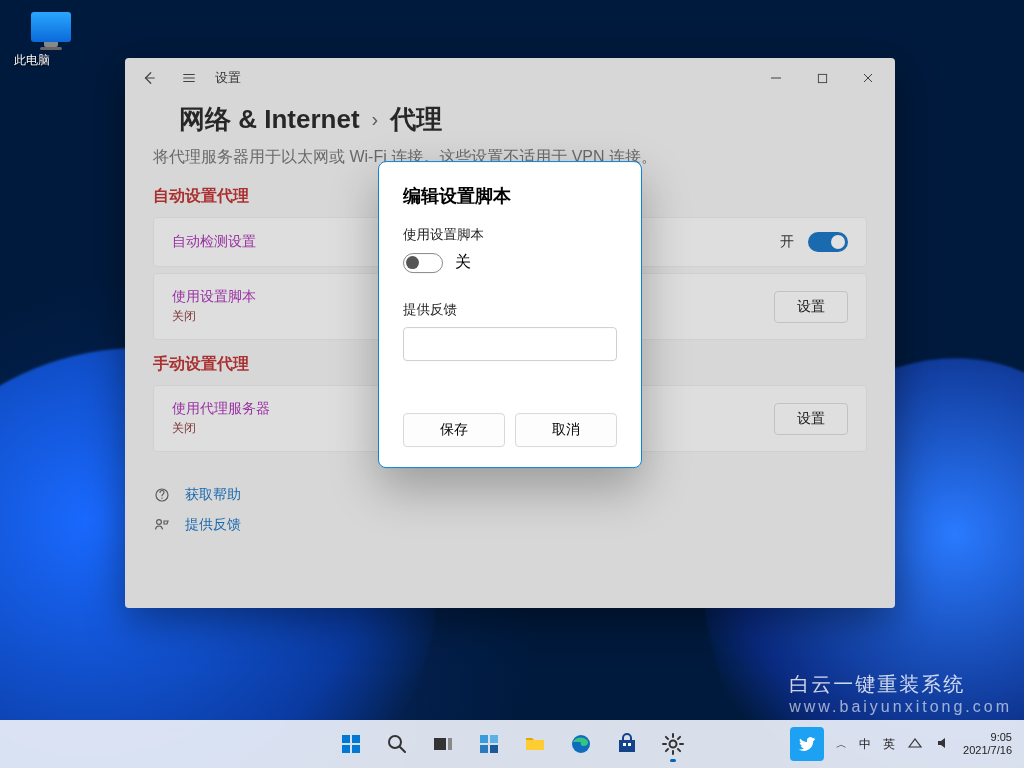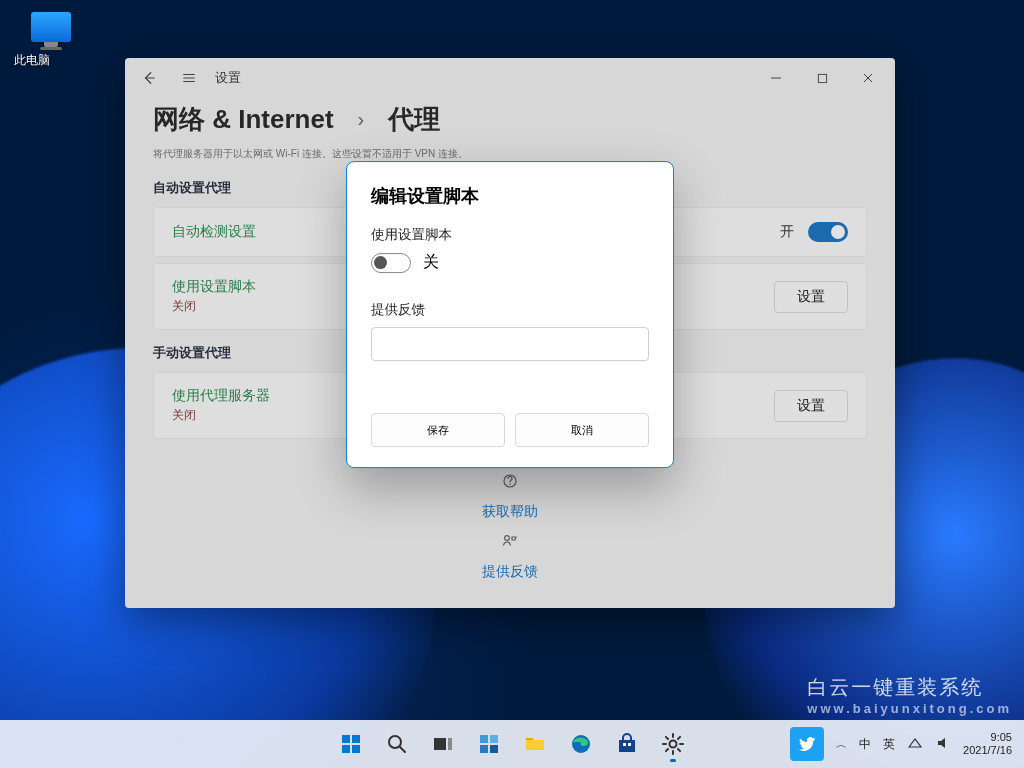--- a/index.html
+++ b/index.html
@@ -21,69 +21,69 @@
 
 
 .window { position:absolute; left:125px; top:58px; width:770px; height:550px; background:#f3f3f3; border-radius:4px; box-shadow:0 12px 40px rgba(0,0,0,.4); overflow:hidden; display:flex; flex-direction:column; }
 .titlebar { height:40px; display:flex; align-items:center; padding:0 4px 0 10px; }
 .tb-left { display:flex; align-items:center; gap:12px; }
 .tb-nav { width:28px; height:28px; display:flex; align-items:center; justify-content:center; cursor:pointer; border-radius:4px; color:#333; }
 .tb-title { font-size:13px; color:#222; }
 .tb-right { margin-left:auto; display:flex; }
 .win-btn { width:46px; height:32px; display:flex; align-items:center; justify-content:center; cursor:pointer; }
 
-.breadcrumb { padding:4px 28px 10px; font-size:26px; font-weight:600; color:#111; display:flex; align-items:center; gap:24px; }
+.breadcrumb { padding:4px 28px 10px; font-size:26px; font-weight:600; color:#111; display:flex; align-items:center; gap:12px;margin-left:26px; }
 .breadcrumb .chev { font-size:20px; color:#555; font-weight:400; }
 
 .content { flex:1; padding:0 28px 12px; overflow:hidden; position:relative; }
-.hint { font-size:10px; color:#666; margin-bottom:18px; white-space:nowrap; overflow:hidden; }
-.section-label { font-size:13px; font-weight:600; color:#0f172a; margin:14px 0 10px; }
+.hint { font-size:16px; color:#666; margin-bottom:18px; white-space:nowrap; overflow:hidden; }
+.section-label { font-size:16px; font-weight:600; color:#b91c1c; margin:14px 0 10px; }
 
 .card { background:#fbfbfb; border:1px solid #eaeaea; border-radius:4px; padding:14px 18px; display:flex; align-items:center; margin-bottom:6px; }
-.card .t1 { font-size:14px; color:#15803d; }
+.card .t1 { font-size:14px; color:#a21caf; }
 .card .t2 { font-size:12px; color:#7f1d1d; margin-top:2px; }
 .card .right { margin-left:auto; display:flex; align-items:center; gap:14px; }
 
 .toggle { width:40px; height:20px; border-radius:10px; background:#0067c0; position:relative; cursor:pointer; }
 .toggle::after { content:""; position:absolute; right:3px; top:3px; width:14px; height:14px; border-radius:50%; background:#fff; }
 .toggle.off { background:#fff; border:1px solid #888; }
 .toggle.off::after { left:2px; top:2px; right:auto; background:#555; width:13px; height:13px; }
 .toggle-text { font-size:14px; color:#222; }
 
 .btn-soft { background:#fdfdfd; border:1px solid #d8d8d8; border-radius:4px; padding:6px 22px; font-size:14px; cursor:pointer; }
 
 .links { margin-top:28px; }
-.link-row { display:flex; align-items:center; gap:14px; padding:6px 0; cursor:pointer;flex-direction:column; }
+.link-row { display:flex; align-items:center; gap:14px; padding:6px 0; cursor:pointer; }
 .link-row .icon { color:#555; width:18px; display:flex; justify-content:center; }
 .link-row a { color:#0067c0; font-size:14px; text-decoration:none; }
 
 
 .scrim { position:absolute; inset:0; background:rgba(120,120,120,.22); }
-.modal { position:absolute; left:50%; top:50%; transform:translate(-50%,-56%); width:328px; background:#fff; border:1px solid #0a84d8; border-radius:8px; box-shadow:0 20px 48px rgba(0,0,0,.28); padding:22px 24px 20px; }
+.modal { position:absolute; left:50%; top:50%; transform:translate(-50%,-56%); width:264px; background:#fff; border:1px solid #0a84d8; border-radius:8px; box-shadow:0 20px 48px rgba(0,0,0,.28); padding:22px 24px 20px; }
 .modal h2 { font-size:18px; font-weight:600; margin-bottom:18px; }
 .modal .label { font-size:13.5px; color:#222; margin-bottom:8px; }
 .modal .toggle-row { display:flex; align-items:center; gap:12px; margin-bottom:28px; }
 .modal input[type=text] { width:100%; height:34px; border:1px solid #cfcfcf; border-radius:4px; padding:0 8px; font-size:14px; background:#fff; }
 .modal .btn-row { display:flex; gap:10px; margin-top:52px; }
-.modal .btn-row button { flex:1; height:34px; border:1px solid #d8d8d8; background:#fdfdfd; border-radius:4px; font-size:11px; cursor:pointer; }
+.modal .btn-row button { flex:1; height:34px; border:1px solid #d8d8d8; background:#fdfdfd; border-radius:4px; font-size:14px; cursor:pointer; }
 
 
 .taskbar { position:absolute; left:0; right:0; bottom:0; height:48px; background:rgba(235,240,248,.92); backdrop-filter:blur(6px); display:flex; align-items:center; }
 .task-center { position:absolute; left:50%; transform:translateX(-50%); display:flex; gap:6px; }
 .task-btn { width:40px; height:40px; display:flex; align-items:center; justify-content:center; border-radius:4px; cursor:pointer; position:relative; }
 .task-btn.active::after { content:""; position:absolute; bottom:2px; left:50%; transform:translateX(-50%); width:6px; height:3px; border-radius:2px; background:#0067c0; }
 .task-btn svg { width:24px; height:24px; }
 .tray { margin-left:auto; display:flex; align-items:center; gap:12px; padding-right:12px; color:#222; font-size:11px; }
 .tray .lang { font-size:12px; cursor:pointer; }
 .tray .clock { text-align:right; line-height:1.2; cursor:pointer; }
 .tray .tile { width:34px; height:34px; background:#1da1f2; border-radius:4px; display:flex; align-items:center; justify-content:center; cursor:pointer; }
 
 
 .watermark { position:absolute; right:12px; bottom:52px; color:rgba(255,255,255,.8); font-size:20px; letter-spacing:2px; pointer-events:none; }
-.watermark .wm2 { font-size:13px; letter-spacing:3px; display:block; text-align:right; color:rgba(255,255,255,.6);font-weight:bold; }
+.watermark .wm2 { font-size:16px; letter-spacing:3px; display:block; text-align:right; color:rgba(255,255,255,.6); }
 </style>
 </head>
 <body>
 
 <div class="wallpaper">
   <div class="bloom b1"></div>
     <div class="bloom b2"></div>
     <div class="bloom b3"></div>
 </div>
 

